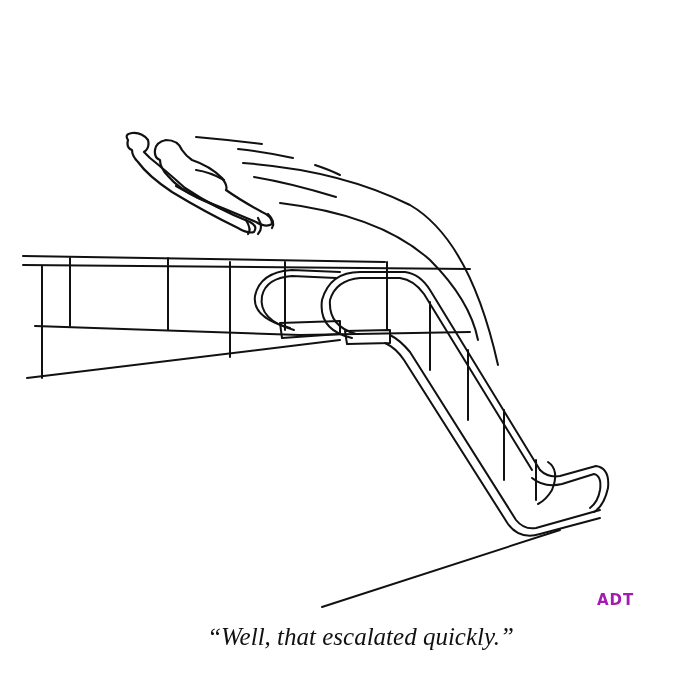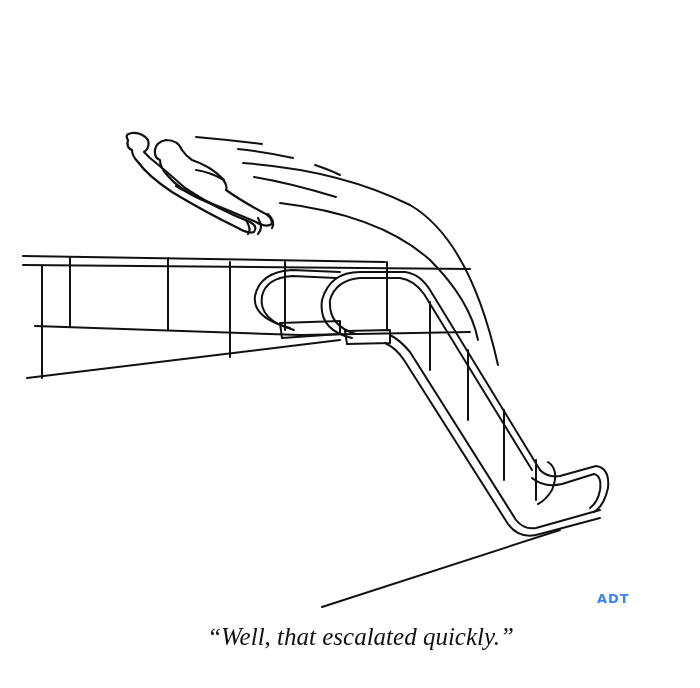--- a/index.html
+++ b/index.html
@@ -1,22 +1,22 @@
 <!DOCTYPE html>
 <html><head>
   <meta charset="utf-8">
   <style>
     html, body { margin: 0; padding: 0; background: #ffffff; }
     body { width: 700px; height: 688px; position: relative; overflow: hidden; }
     .cartoon { position: absolute; left: 0; top: 0; width: 700px; height: 688px; }
     .cartoon svg { position: absolute; left: 0; top: 0; }
     .signature {
       position: absolute; left: 597px; top: 591px;
-      font-family: "DejaVu Sans", sans-serif; font-size: 13px; font-weight: bold;
-      letter-spacing: 1px; color: #3b82f6;
+      font-family: "DejaVu Sans", sans-serif; font-size: 15px; font-weight: bold;
+      letter-spacing: 1px; color: #a21caf;
     }
     .caption {
       position: absolute; left: 13px; width: 695px; top: 623px; text-align: center;
       font-family: "Liberation Serif", "DejaVu Serif", serif; font-style: italic;
       font-size: 25px; color: #111;
     }
   </style>
 </head>
 <body>
 

